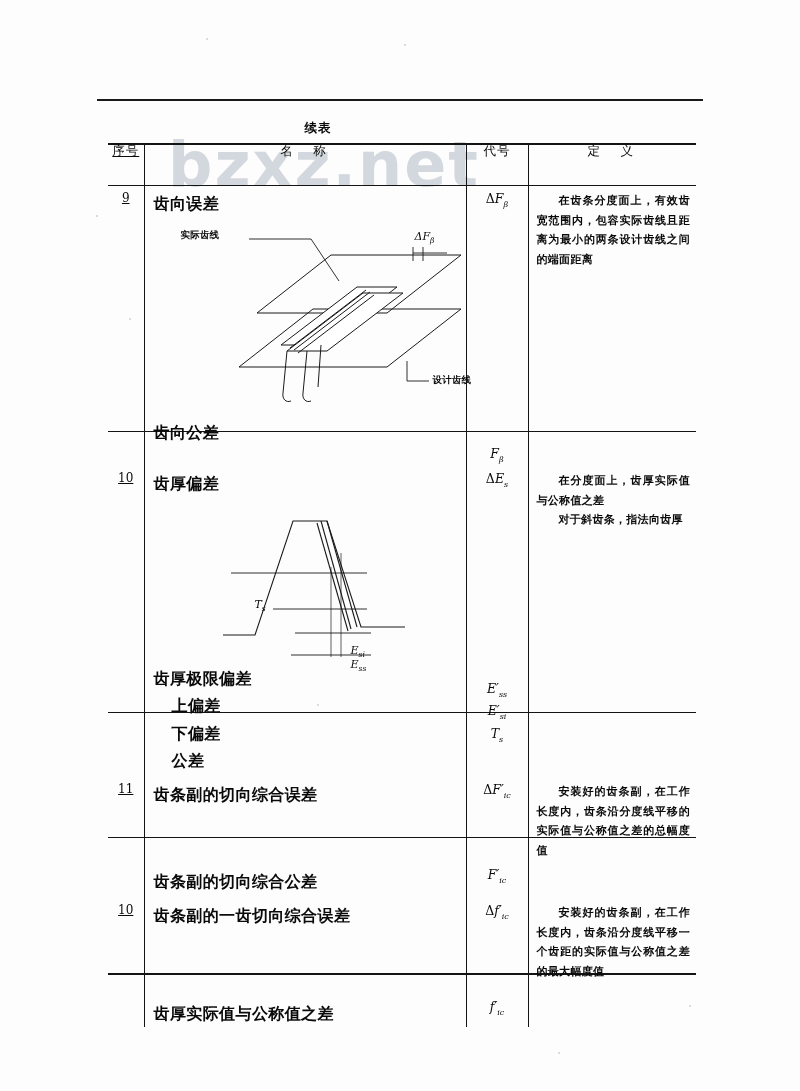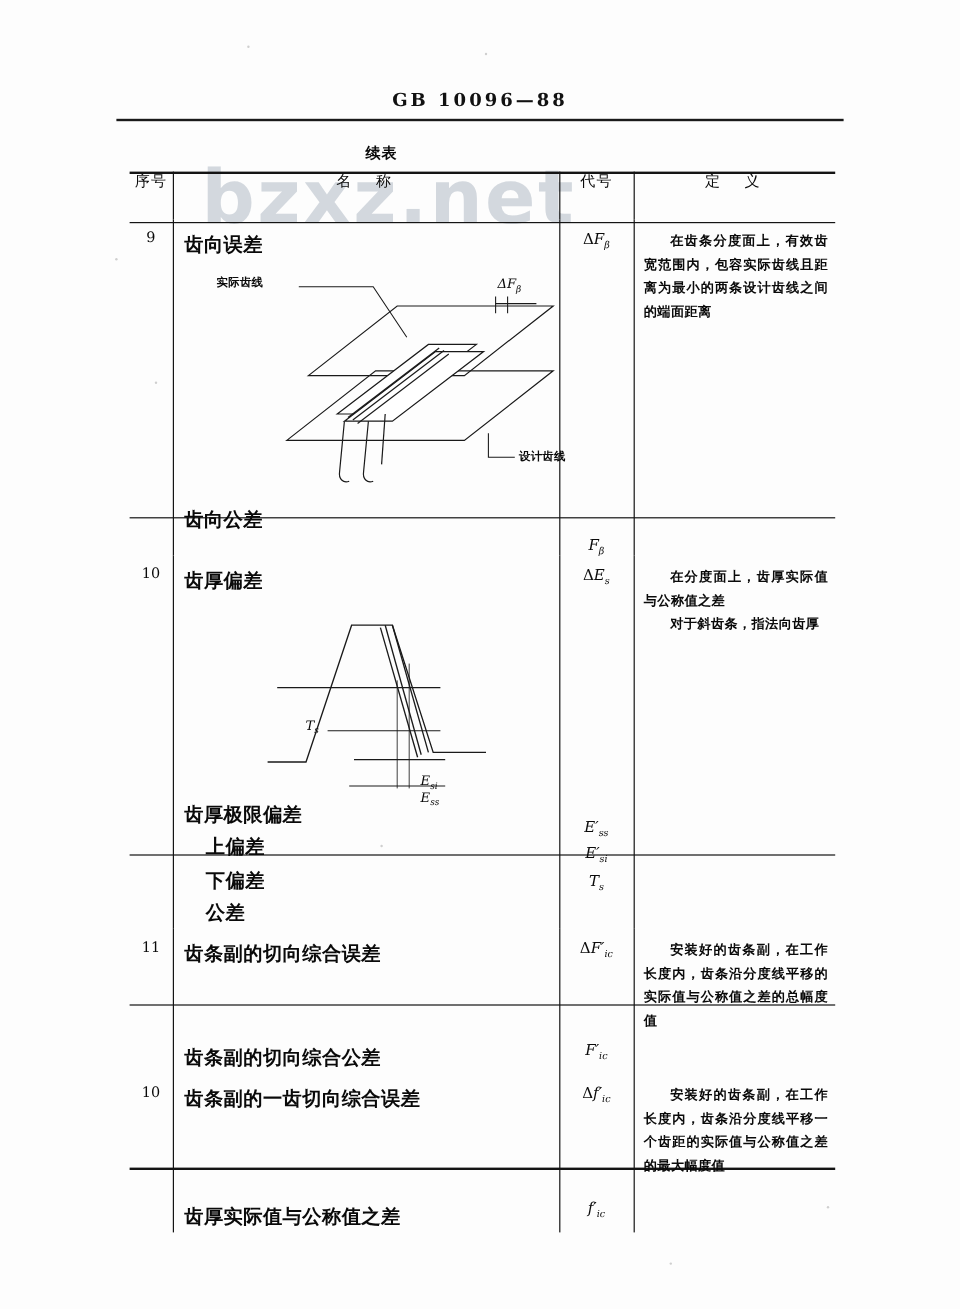--- a/index.html
+++ b/index.html
@@ -84,21 +84,21 @@
     border-collapse: collapse;
     table-layout: fixed;
   }
   .tbl td, .tbl th {
     border-left: 1.1px solid #141414;
     border-right: 1.1px solid #141414;
     vertical-align: top;
     padding: 0;
     font-weight: normal;
   }
-  .tbl .edge-l { border-left: none; }
+  .tbl .edge-l { border-left: none; text-decoration: underline; }
   .tbl .edge-r { border-right: none; }
 
   .rule-top, .rule-bot {
     position: absolute;
     left: 108px;
     width: 588px;
     height: 1.6px;
     background: #141414;
   }
   .rowline {
@@ -184,21 +184,20 @@
 <div class="page">
 
   <div class="speckle" style="left:206px;top:38px;width:2px;height:2px;"></div>
   <div class="speckle" style="left:404px;top:44px;width:2px;height:2px;"></div>
   <div class="speckle" style="left:96px;top:215px;width:2px;height:2px;"></div>
   <div class="speckle" style="left:129px;top:318px;width:2px;height:2px;"></div>
   <div class="speckle" style="left:689px;top:1005px;width:2px;height:2px;"></div>
   <div class="speckle" style="left:558px;top:1052px;width:2px;height:2px;"></div>
   <div class="speckle" style="left:317px;top:704px;width:2px;height:2px;"></div>
 
-  <div class="std-header">GB 10096—88</div>
   <div class="header-rule"></div>
   <div class="cont-title">续表</div>
 
   <div class="watermark">bzxz.net</div>
 
   <div class="rule-top" style="top:143px;"></div>
   <div class="rowline" style="top:185px;"></div>
   <div class="rowline" style="top:431px;"></div>
   <div class="rowline" style="top:712px;"></div>
   <div class="rowline" style="top:837px;"></div>

